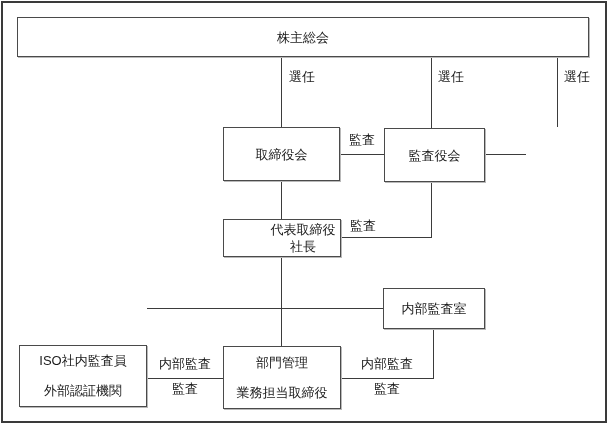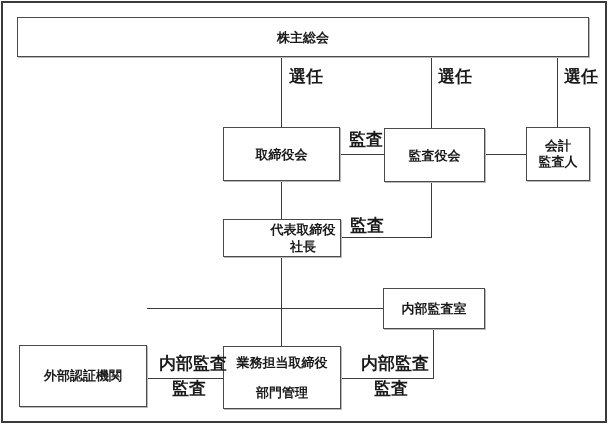--- a/index.html
+++ b/index.html
@@ -8,21 +8,20 @@
     background: #ffffff;
   }
   .canvas {
     position: relative;
     width: 608px;
     height: 423px;
     background: #ffffff;
     font-family: "Liberation Sans", "DejaVu Sans", sans-serif;
     color: #1a1a1a;
     overflow: hidden;
-    font-weight: bold;
   }
   .outer-frame {
     position: absolute;
     left: 1px;
     top: 1px;
     width: 602px;
     height: 418px;
     border: 2px solid #3a3a3a;
   }
   .node {
@@ -42,21 +41,21 @@
   }
   .line {
     position: absolute;
     background: #3b3b3b;
     z-index: 1;
   }
   .hline { height: 1px; }
   .vline { width: 1px; }
   .elabel {
     position: absolute;
-    font-size: 17px;
+    font-size: 13px;
     line-height: 15px;
     white-space: nowrap;
     z-index: 3;
     text-align: center;
   }
 
   
   #box-shareholders   { left: 17px;  top: 17px;  width: 572px; height: 40px; }
   #box-board          { left: 223px; top: 127px; width: 117px; height: 54px; }
   #box-audit-board    { left: 384px; top: 128px; width: 101px; height: 54px; }
@@ -119,41 +118,38 @@
   </div>
 
   <div class="node" id="box-board">
     <span>取締役会</span>
   </div>
 
   <div class="node" id="box-audit-board">
     <span>監査役会</span>
   </div>
 
-  <div class="node" id="box-accounting">
-    <span>会計</span>
-    <span>監査人</span>
-  </div>
 
   <div class="node" id="box-president">
     <span>代表取締役社長</span>
   </div>
 
 
   <div class="node" id="box-internal-audit">
     <span>内部監査室</span>
   </div>
 
   <div class="node" id="box-iso">
+    <span>ISO社内監査員</span>
     <span>外部認証機関</span>
   </div>
 
   <div class="node" id="box-operations">
+    <span>部門管理</span>
     <span>業務担当取締役</span>
-    <span>部門管理</span>
   </div>
 
   <div class="elabel" id="lbl-senin-1">選任</div>
   <div class="elabel" id="lbl-senin-2">選任</div>
   <div class="elabel" id="lbl-senin-3">選任</div>
   <div class="elabel" id="lbl-kansa-top">監査</div>
   <div class="elabel" id="lbl-kansa-mid">監査</div>
   <div class="elabel" id="lbl-left-internal">内部監査</div>
   <div class="elabel" id="lbl-left-kansa">監査</div>
   <div class="elabel" id="lbl-right-internal">内部監査</div>

